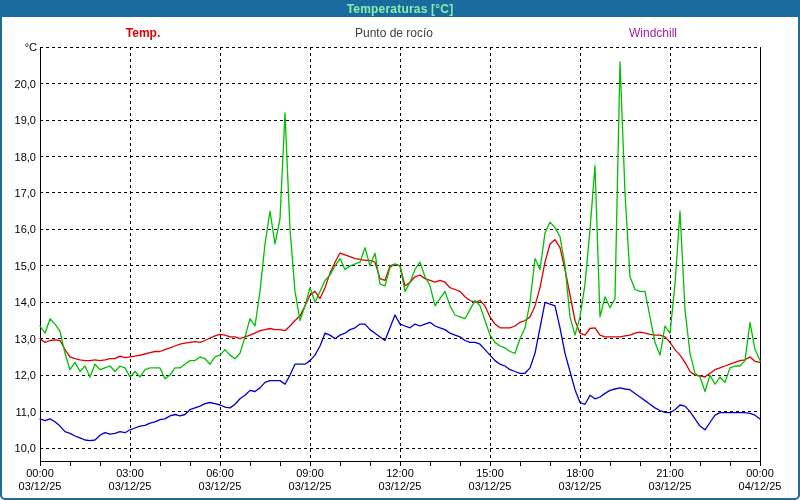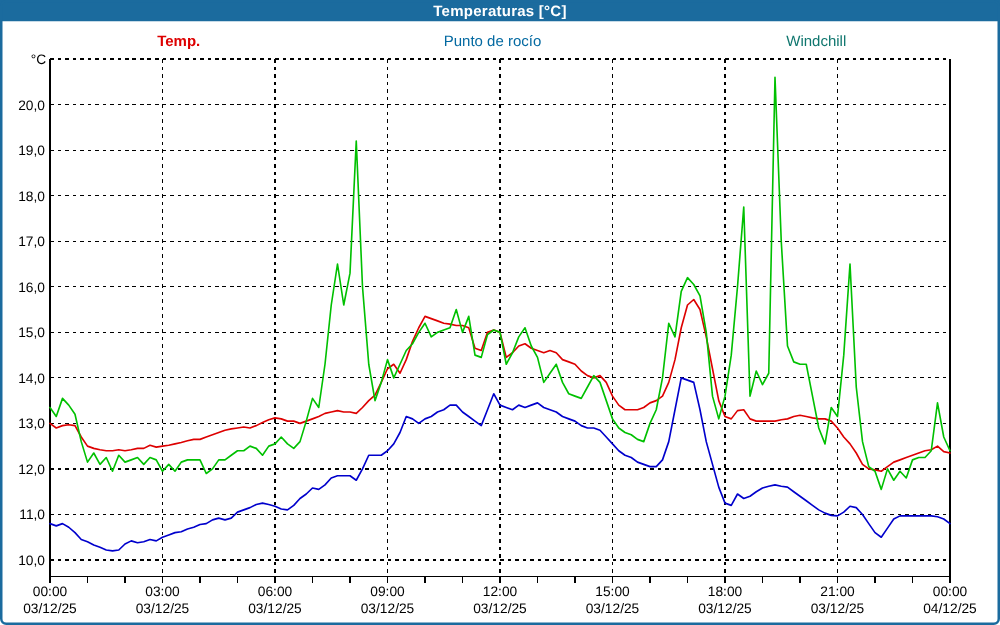--- a/index.html
+++ b/index.html
@@ -12,21 +12,21 @@
     position:absolute;left:0;top:0;width:800px;height:500px;
     box-sizing:border-box;border:2px solid #1b6b9e;border-radius:5px;
     pointer-events:none;z-index:30;
   }
   .titlebar{
     position:absolute;left:0;top:0;width:800px;height:17px;
     background:#1b6b9e;z-index:20;
     display:flex;align-items:center;justify-content:center;
   }
   .titlebar span{
-    color:#ffffff;font-size:12px;font-weight:bold;letter-spacing:0.2px;
+    color:#86efac;font-size:12px;font-weight:bold;letter-spacing:0.2px;
   }
   .legend-item{
     position:absolute;top:26px;transform:translateX(-50%);
     font-size:12px;white-space:nowrap;z-index:10;
   }
   #chart{position:absolute;left:0;top:0;z-index:5;}
   .grid{stroke:#000000;stroke-width:1;stroke-dasharray:3 3;shape-rendering:crispEdges;}
   .axis{stroke:#000000;stroke-width:1;shape-rendering:crispEdges;}
   .ylab,.xlab{font-family:"Liberation Sans","DejaVu Sans",sans-serif;font-size:11px;fill:#000000;}
   .series{fill:none;stroke-width:1.3;stroke-linejoin:round;stroke-linecap:round;}
@@ -35,22 +35,22 @@
 <body>
 
 <div class="window">
 
   <div class="titlebar">
     <span>Temperaturas [°C]</span>
   </div>
 
   <div>
     <span class="legend-item" style="color: rgb(221, 0, 0); left: 143px; font-weight: bold;">Temp.</span>
-    <span class="legend-item" style="color: #0369a1; left: 394px;">Punto de rocío</span>
-    <span class="legend-item" style="color: #0f766e; left: 653px;">Windchill</span>
+    <span class="legend-item" style="color: #404040; left: 394px;">Punto de rocío</span>
+    <span class="legend-item" style="color: #a21caf; left: 653px;">Windchill</span>
   </div>
 
   <svg id="chart" width="800" height="500">
       <line x1="40" x2="760" y1="47.27" y2="47.27" class="grid"></line>
       <line x1="40" x2="760" y1="83.7" y2="83.7" class="grid"></line>
       <line x1="40" x2="760" y1="120.13" y2="120.13" class="grid"></line>
       <line x1="40" x2="760" y1="156.56" y2="156.56" class="grid"></line>
       <line x1="40" x2="760" y1="192.99" y2="192.99" class="grid"></line>
       <line x1="40" x2="760" y1="229.42000000000002" y2="229.42000000000002" class="grid"></line>
       <line x1="40" x2="760" y1="265.85" y2="265.85" class="grid"></line>

